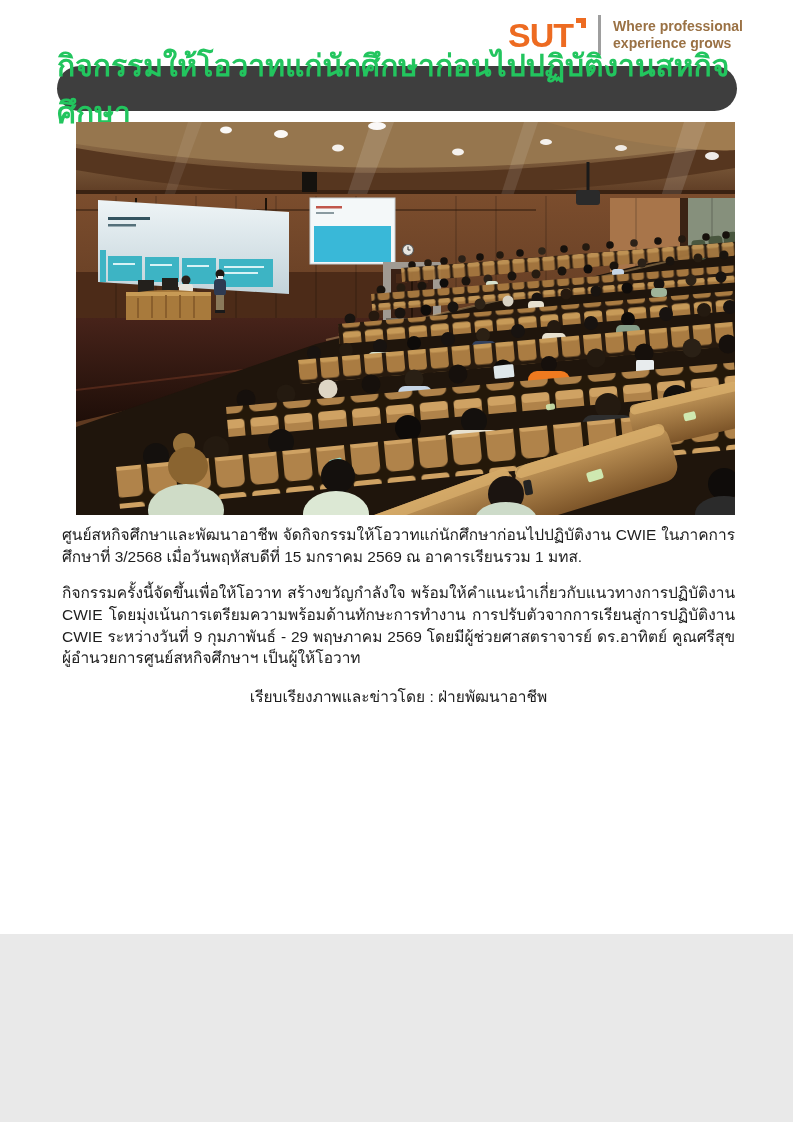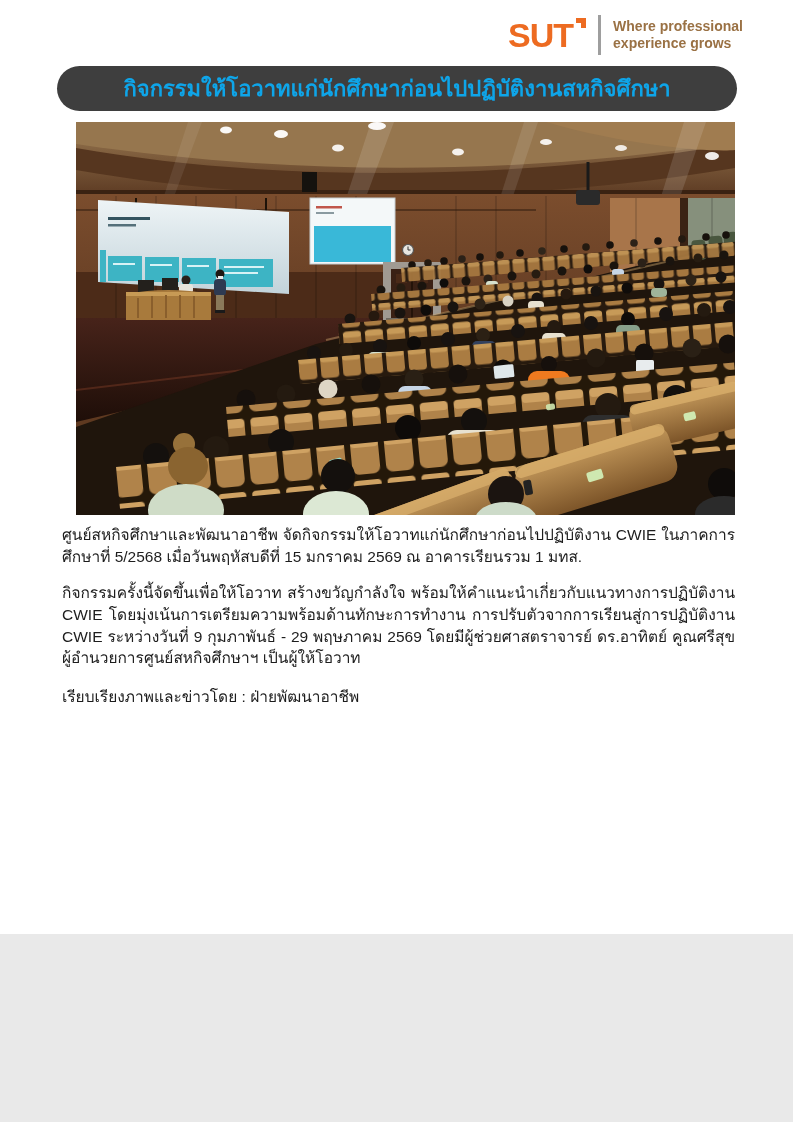--- a/index.html
+++ b/index.html
@@ -17,30 +17,30 @@
   
   .brand-block{position:absolute;top:10px;right:50px;display:flex;align-items:center;height:50px;}
   .brand-logo{position:relative;display:flex;align-items:flex-start;}
   .brand-logo .sut{font-size:34px;font-weight:800;letter-spacing:-1px;color:var(--brand_orange);line-height:46px;}
   .bracket{display:inline-block;width:10px;height:10px;border-top:5px solid var(--brand_orange);border-right:5px solid var(--brand_orange);margin:6px 0 0 3px;}
   .brand-div{width:3px;height:40px;background:#9e9e9e;margin:0 12px;}
   .brand-tagline{font-size:14px;font-weight:700;color:var(--tagline_brown);line-height:1.25;}
 
   
   .banner{position:absolute;left:57px;top:66px;width:680px;height:45px;background:var(--banner_bg);border-radius:23px;display:flex;align-items:center;justify-content:center;}
-  .banner-title{color:#0ea5e9;font-size:22px;font-weight:700;}
+  .banner-title{color:#22c55e;font-size:30px;font-weight:700;}
 
   
   .photo{position:absolute;left:76px;top:122px;width:659px;height:393px;overflow:hidden;background:#5e3920;}
   .photo svg{display:block;}
 
   
   .article{position:absolute;left:62px;top:524px;width:673px;color:var(--text_dark);}
   .article p{font-size:15.5px;line-height:1.4;text-align:justify;margin-bottom:15px;}
-  .credit{font-size:15.5px;text-align:left;margin-top:12px;color:var(--text_dark);}
+  .credit{font-size:15.5px;text-align:center;margin-top:12px;color:var(--text_dark);}
 
   
   .footer-rule{position:absolute;left:70px;top:1075px;width:646px;height:2px;background:var(--footer_rule);}
   .footer{position:absolute;left:62px;top:1080px;width:660px;height:36px;display:flex;align-items:center;}
   .f-logo{display:flex;flex-direction:column;align-items:center;margin-right:8px;}
   .f-logo-row{display:flex;align-items:flex-start;}
   .f-logo .sut{font-size:18px;font-weight:800;letter-spacing:-0.5px;color:var(--brand_orange);line-height:20px;}
   .f-bracket{display:inline-block;width:5px;height:5px;border-top:3px solid var(--brand_orange);border-right:3px solid var(--brand_orange);margin:2px 0 0 1px;}
   .f-logo-sub{font-size:5px;color:var(--brand_orange);line-height:1.2;text-align:left;width:46px;}
   .f-div{width:2px;height:28px;background:#aaa;margin:0 10px 0 4px;}
@@ -402,21 +402,21 @@
         <circle cx="430" cy="372" r="18" fill="#1b1410"></circle>
         <ellipse cx="430" cy="398" rx="31" ry="18" fill="#cddbc9"></ellipse>
         <rect x="448" y="358" width="8" height="15" rx="2" fill="#222" transform="rotate(-10 452 365)"></rect>
         <circle cx="648" cy="362" r="16" fill="#0f0c0a"></circle>
         <ellipse cx="648" cy="392" rx="29" ry="18" fill="#2b2b2b"></ellipse>
       </g>
     </svg>
   </div>
 
   <div class="article">
-    <p>ศูนย์สหกิจศึกษาและพัฒนาอาชีพ จัดกิจกรรมให้โอวาทแก่นักศึกษาก่อนไปปฏิบัติงาน CWIE ในภาคการศึกษาที่ 5/2568 เมื่อวันพฤหัสบดีที่ 15 มกราคม 2569 ณ อาคารเรียนรวม 1 มทส.</p>
+    <p>ศูนย์สหกิจศึกษาและพัฒนาอาชีพ จัดกิจกรรมให้โอวาทแก่นักศึกษาก่อนไปปฏิบัติงาน CWIE ในภาคการศึกษาที่ 3/2568 เมื่อวันพฤหัสบดีที่ 15 มกราคม 2569 ณ อาคารเรียนรวม 1 มทส.</p>
     <p>กิจกรรมครั้งนี้จัดขึ้นเพื่อให้โอวาท สร้างขวัญกำลังใจ พร้อมให้คำแนะนำเกี่ยวกับแนวทางการปฏิบัติงาน CWIE โดยมุ่งเน้นการเตรียมความพร้อมด้านทักษะการทำงาน การปรับตัวจากการเรียนสู่การปฏิบัติงาน CWIE ระหว่างวันที่ 9 กุมภาพันธ์ - 29 พฤษภาคม 2569 โดยมีผู้ช่วยศาสตราจารย์ ดร.อาทิตย์ คูณศรีสุข ผู้อำนวยการศูนย์สหกิจศึกษาฯ เป็นผู้ให้โอวาท</p>
     <div class="credit">เรียบเรียงภาพและข่าวโดย : ฝ่ายพัฒนาอาชีพ</div>
   </div>
 
   <div class="footer-rule"></div>
   <div class="footer">
     <div class="f-logo">
       <div class="f-logo-row">
         <span class="sut">SUT</span>
         <span class="f-bracket"></span>

